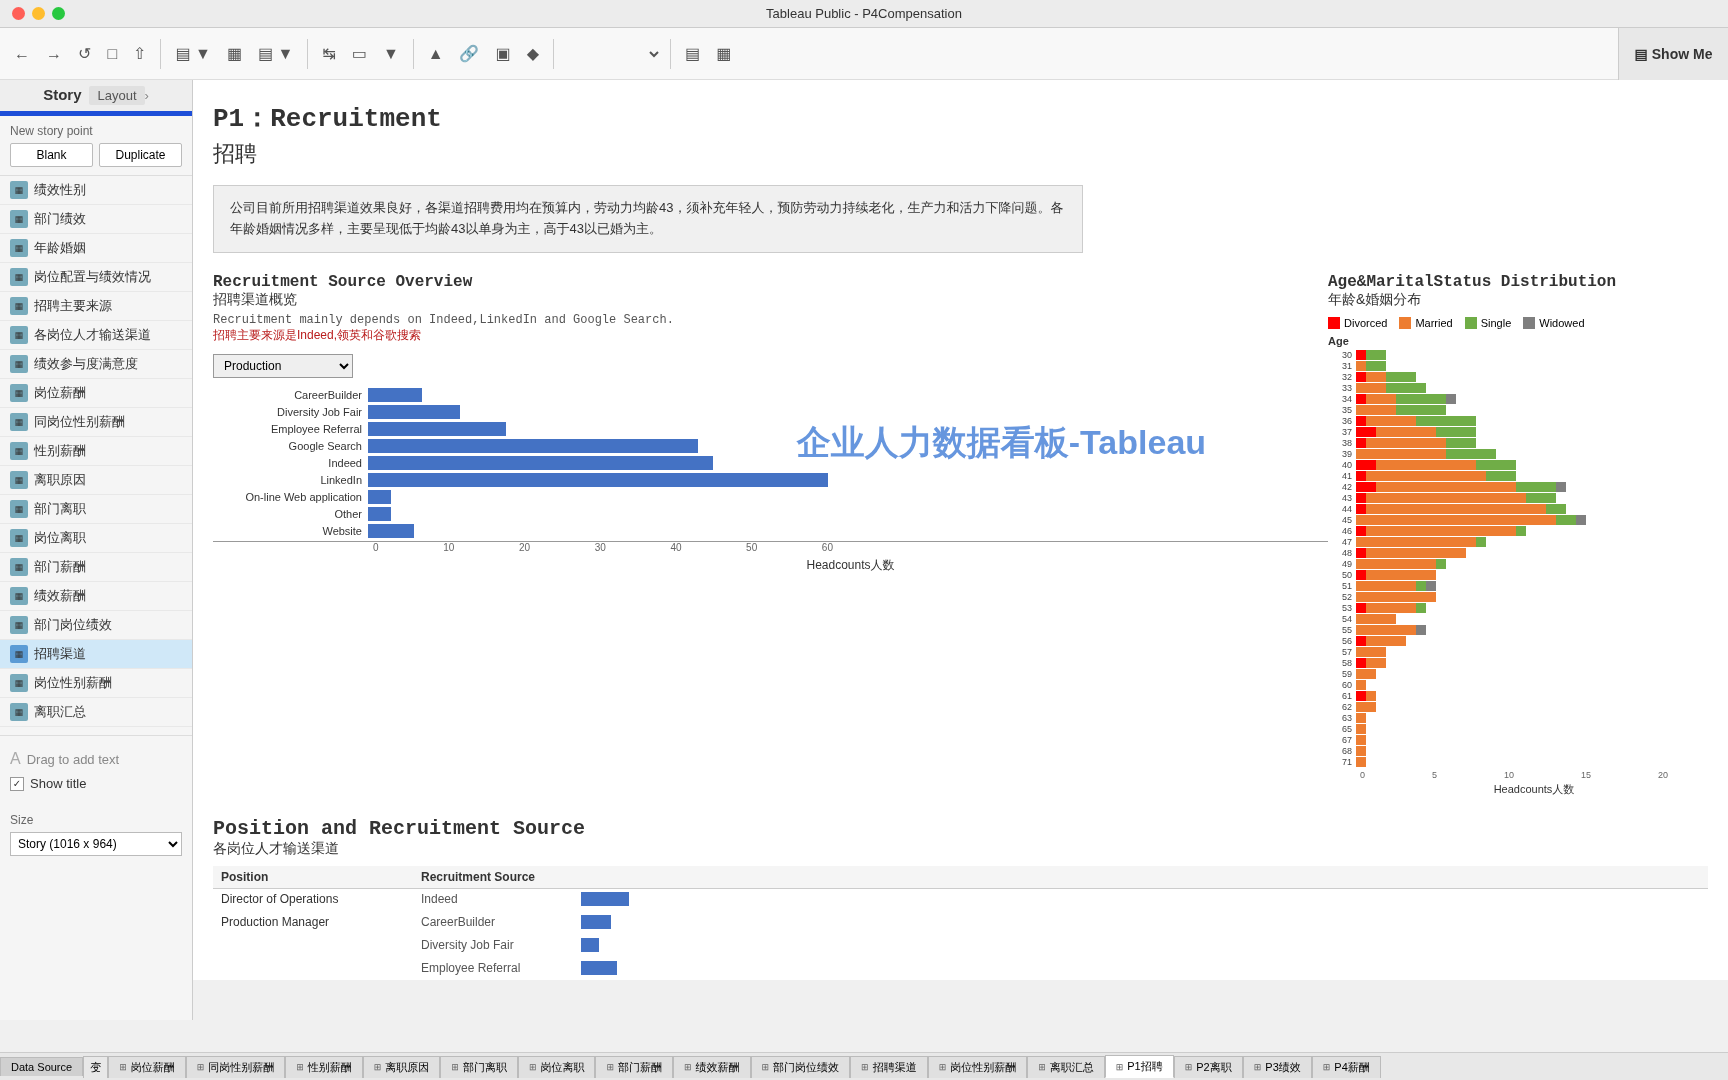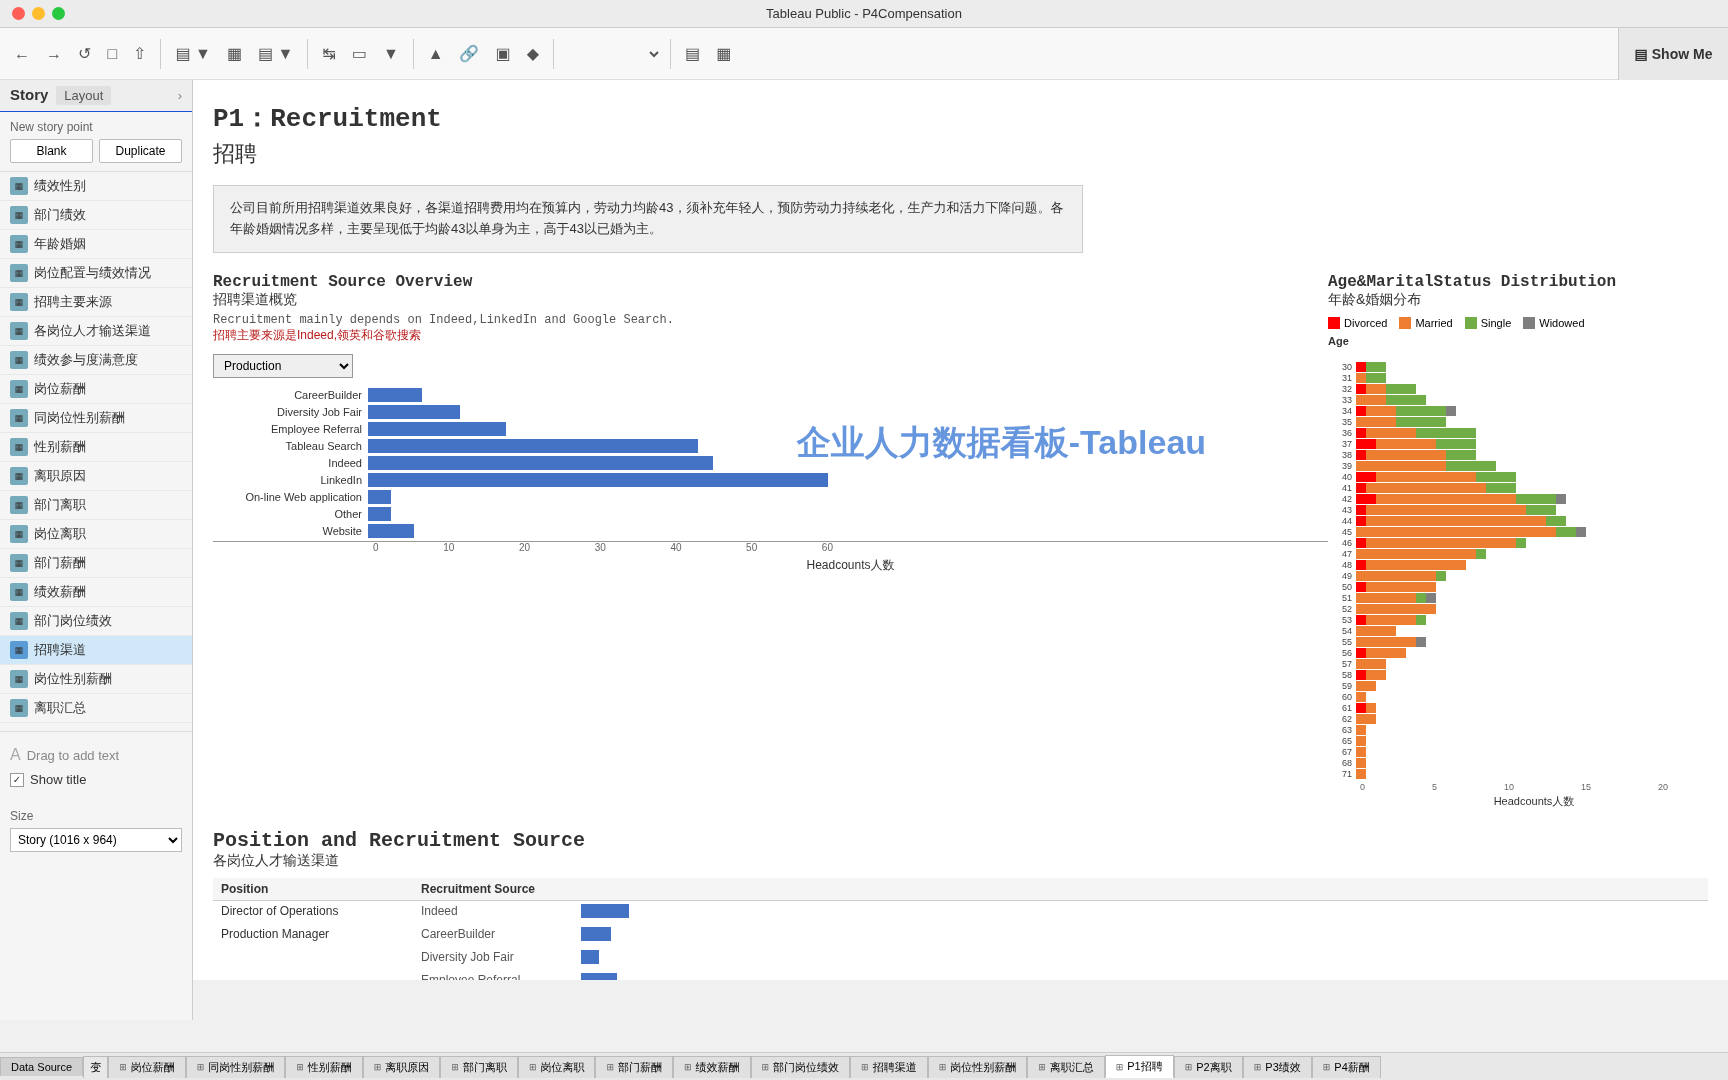--- a/index.html
+++ b/index.html
@@ -27,22 +27,22 @@
     .tb-btn { padding: 4px 6px; border: none; background: transparent; cursor: pointer; font-size: 16px; color: #555; border-radius: 3px; }
     .tb-sep { width: 1px; height: 30px; background: #ccc; margin: 0 4px; }
     .tb-showme { position: absolute; right: 0; top: 0; width: 110px; height: 52px; background: #e8e8e8; display: flex; align-items: center; justify-content: center; border-left: 1px solid #ccc; cursor: pointer; font-size: 14px; font-weight: bold; color: #333; }
 
     
     #sidebar {
       position: absolute; top: 80px; left: 0; width: 193px; height: 940px;
       background: #f5f5f5; border-right: 1px solid #ccc; overflow-y: auto;
     }
     .sidebar-header {
-      display: flex; align-items: center; justify-content: space-between;
-      padding: 6px 10px; border-bottom: 1px solid #1d4ed8; background: #eeeeee;
+      display: flex; align-items: center; justify-content: center;
+      padding: 6px 22px; border-bottom: 5px solid #1d4ed8; background: #eeeeee;
     }
     .sidebar-header-left { display: flex; gap: 8px; }
     .story-label { font-size: 15px; font-weight: bold; color: #333; }
     .layout-label { font-size: 13px; color: #555; background: #e0e0e0; padding: 2px 8px; border-radius: 2px; cursor: pointer; }
     .sidebar-close { font-size: 13px; color: #888; cursor: pointer; }
 
     .new-story-pt { padding: 8px 10px; border-bottom: 1px solid #ddd; }
     .new-story-pt-label { font-size: 12px; color: #666; margin-bottom: 5px; }
     .story-btns { display: flex; gap: 6px; }
     .story-btn { flex: 1; padding: 4px; border: 1px solid #bbb; background: #fff; cursor: pointer; border-radius: 2px; font-size: 12px; text-align: center; }
@@ -354,21 +354,21 @@
                 <div class="bar-fill" style="width: 92px;"></div>
               </div>
             </div>
             <div class="bar-row">
               <div class="bar-label">Employee Referral</div>
               <div class="bar-container">
                 <div class="bar-fill" style="width: 138px;"></div>
               </div>
             </div>
             <div class="bar-row">
-              <div class="bar-label">Tableau Search</div>
+              <div class="bar-label">Google Search</div>
               <div class="bar-container">
                 <div class="bar-fill" style="width: 329.667px;"></div>
               </div>
             </div>
             <div class="bar-row">
               <div class="bar-label">Indeed</div>
               <div class="bar-container">
                 <div class="bar-fill" style="width: 345px;"></div>
               </div>
             </div>
@@ -426,21 +426,21 @@
           <div class="legend-item">
             <div class="legend-dot" style="background:#70ad47;"></div>
             <span>Single</span>
           </div>
           <div class="legend-item">
             <div class="legend-dot" style="background:#7f7f7f;"></div>
             <span>Widowed</span>
           </div>
         </div>
 
-        <div style="font-size:11px; color:#333; margin-bottom:15px; font-weight:bold;">Age</div>
+        <div style="font-size:11px; color:#333; margin-bottom:3px; font-weight:bold;">Age</div>
         <div class="age-chart" id="age-chart-container" style="font-size:9px;">
             <div class="age-row">
               <div class="age-label-col">30</div>
               <div class="age-bars">
                 <div class="bar-div bar-divorced" style="width: 10px;"></div>
                 <div class="bar-div bar-single" style="width: 20px;"></div>
               </div>
             </div>
             <div class="age-row">
               <div class="age-label-col">31</div>

